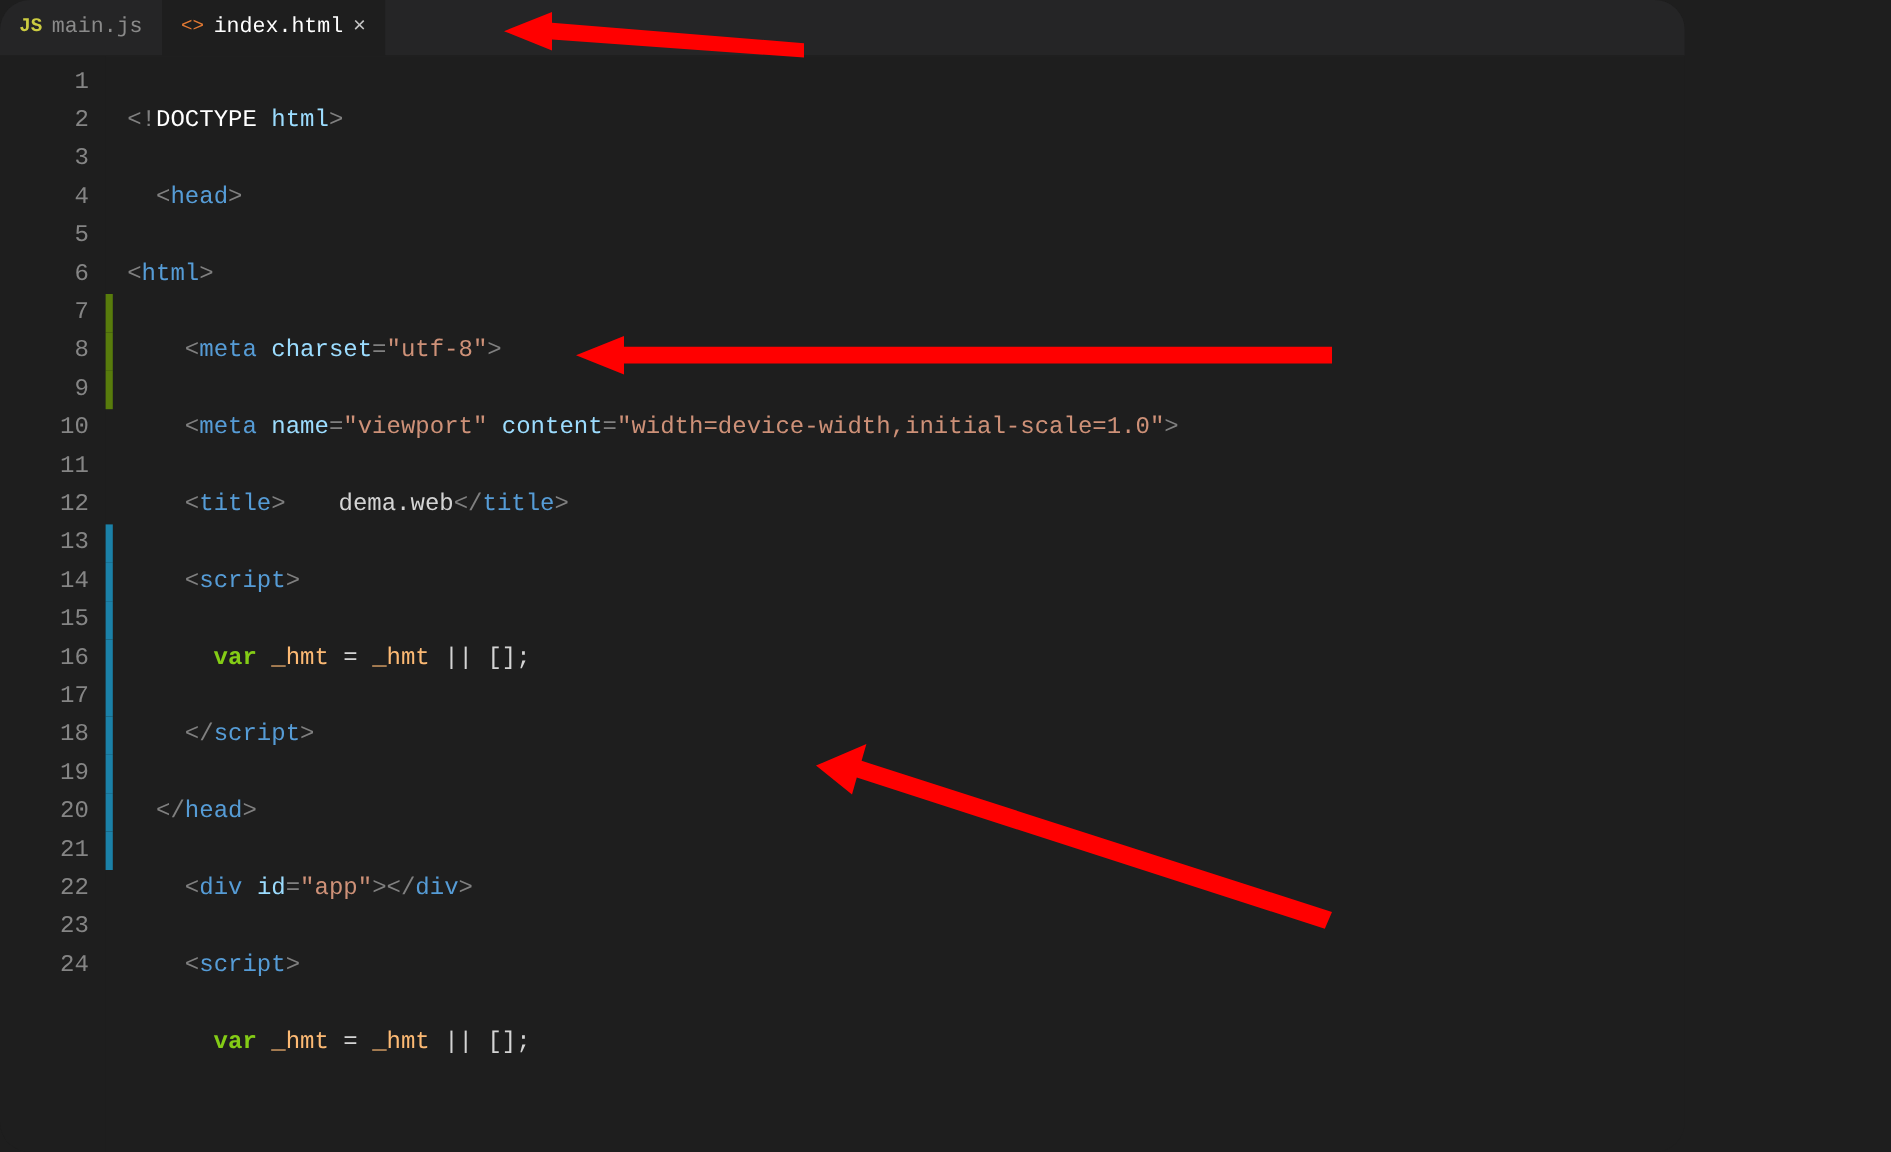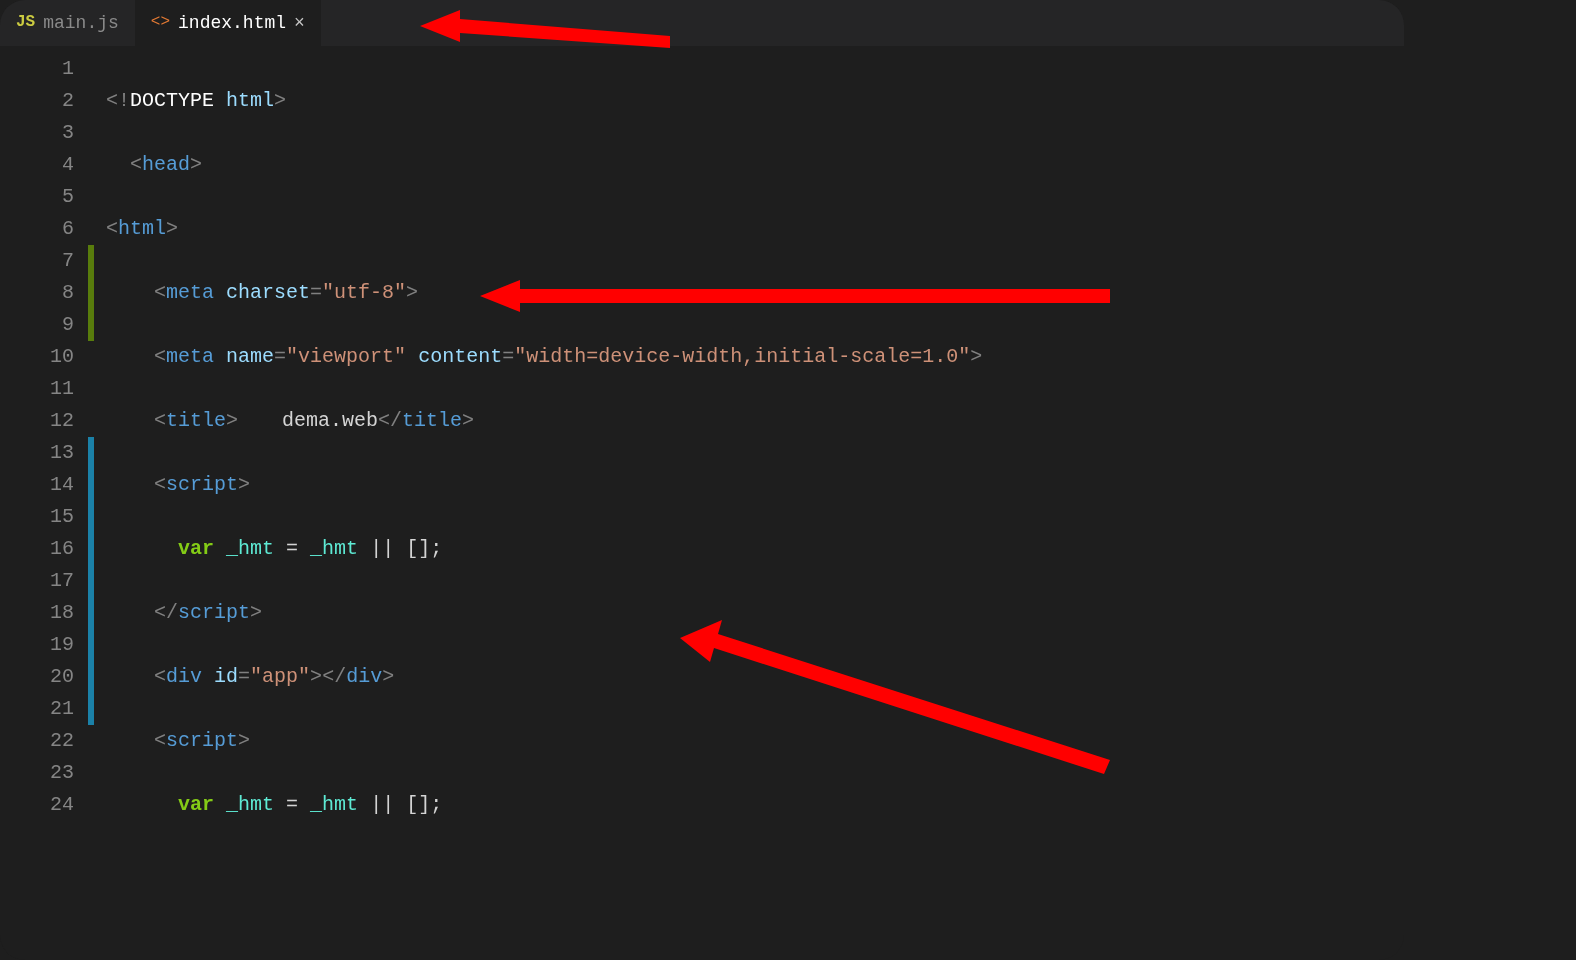--- a/index.html
+++ b/index.html
@@ -21,21 +21,21 @@
   .mb.green{background:#587c0c;}
   .mb.blue{background:#1b81a8;}
   .code{flex:1;padding:6px 0 0 12px;white-space:pre;font-size:20px;}
   .code .cl{height:32px;line-height:32px;}
   
   .p{color:#808080;}        
   .tag{color:#569cd6;}      
   .attr{color:#9cdcfe;}     
   .str{color:#ce9178;}      
   .kw{color:#84cc16;font-weight:bold;}       
-  .var{color:#5eead4;}
+  .var{color:#fdba74;}
   .op{color:#d4d4d4;}
   .txt{color:#d4d4d4;margin-left:44px;}
   .doctype{color:#ffffff;}
   
   .arrow{position:absolute;pointer-events:none;}
   .arrow svg{overflow:visible;}
   .arrow-fill{fill:#ff0000;}
 </style>
 </head>
 <body>
@@ -113,20 +113,21 @@
     <div class="code">
 <div class="cl"><span class="p">&lt;!</span><span class="doctype">DOCTYPE</span><span> </span><span class="attr">html</span><span class="p">&gt;</span></div>
 <div class="cl">  <span class="p">&lt;</span><span class="tag">head</span><span class="p">&gt;</span></div>
 <div class="cl"><span class="p">&lt;</span><span class="tag">html</span><span class="p">&gt;</span></div>
 <div class="cl">    <span class="p">&lt;</span><span class="tag">meta</span><span> </span><span class="attr">charset</span><span class="p">=</span><span class="str">"utf-8"</span><span class="p">&gt;</span></div>
 <div class="cl">    <span class="p">&lt;</span><span class="tag">meta</span><span> </span><span class="attr">name</span><span class="p">=</span><span class="str">"viewport"</span><span> </span><span class="attr">content</span><span class="p">=</span><span class="str">"width=device-width,initial-scale=1.0"</span><span class="p">&gt;</span></div>
 <div class="cl">    <span class="p">&lt;</span><span class="tag">title</span><span class="p">&gt;</span><span class="txt">dema.web</span><span class="p">&lt;/</span><span class="tag">title</span><span class="p">&gt;</span></div>
 <div class="cl">    <span class="p">&lt;</span><span class="tag">script</span><span class="p">&gt;</span></div>
 <div class="cl">      <span class="kw">var</span><span> </span><span class="var">_hmt</span><span> </span><span class="op">=</span><span> </span><span class="var">_hmt</span><span> </span><span class="op">||</span><span> </span><span class="op">[]</span><span class="op">;</span></div>
 <div class="cl">    <span class="p">&lt;/</span><span class="tag">script</span><span class="p">&gt;</span></div>
+<div class="cl">  <span class="p">&lt;/</span><span class="tag">head</span><span class="p">&gt;</span></div>
 <div class="cl">    <span class="p">&lt;</span><span class="tag">div</span><span> </span><span class="attr">id</span><span class="p">=</span><span class="str">"app"</span><span class="p">&gt;</span><span class="p">&lt;/</span><span class="tag">div</span><span class="p">&gt;</span></div>
 <div class="cl">    <span class="p">&lt;</span><span class="tag">script</span><span class="p">&gt;</span></div>
 <div class="cl">      <span class="kw">var</span><span> </span><span class="var">_hmt</span><span> </span><span class="op">=</span><span> </span><span class="var">_hmt</span><span> </span><span class="op">||</span><span> </span><span class="op">[]</span><span class="op">;</span></div>
 
 
 
 
 
 
 

